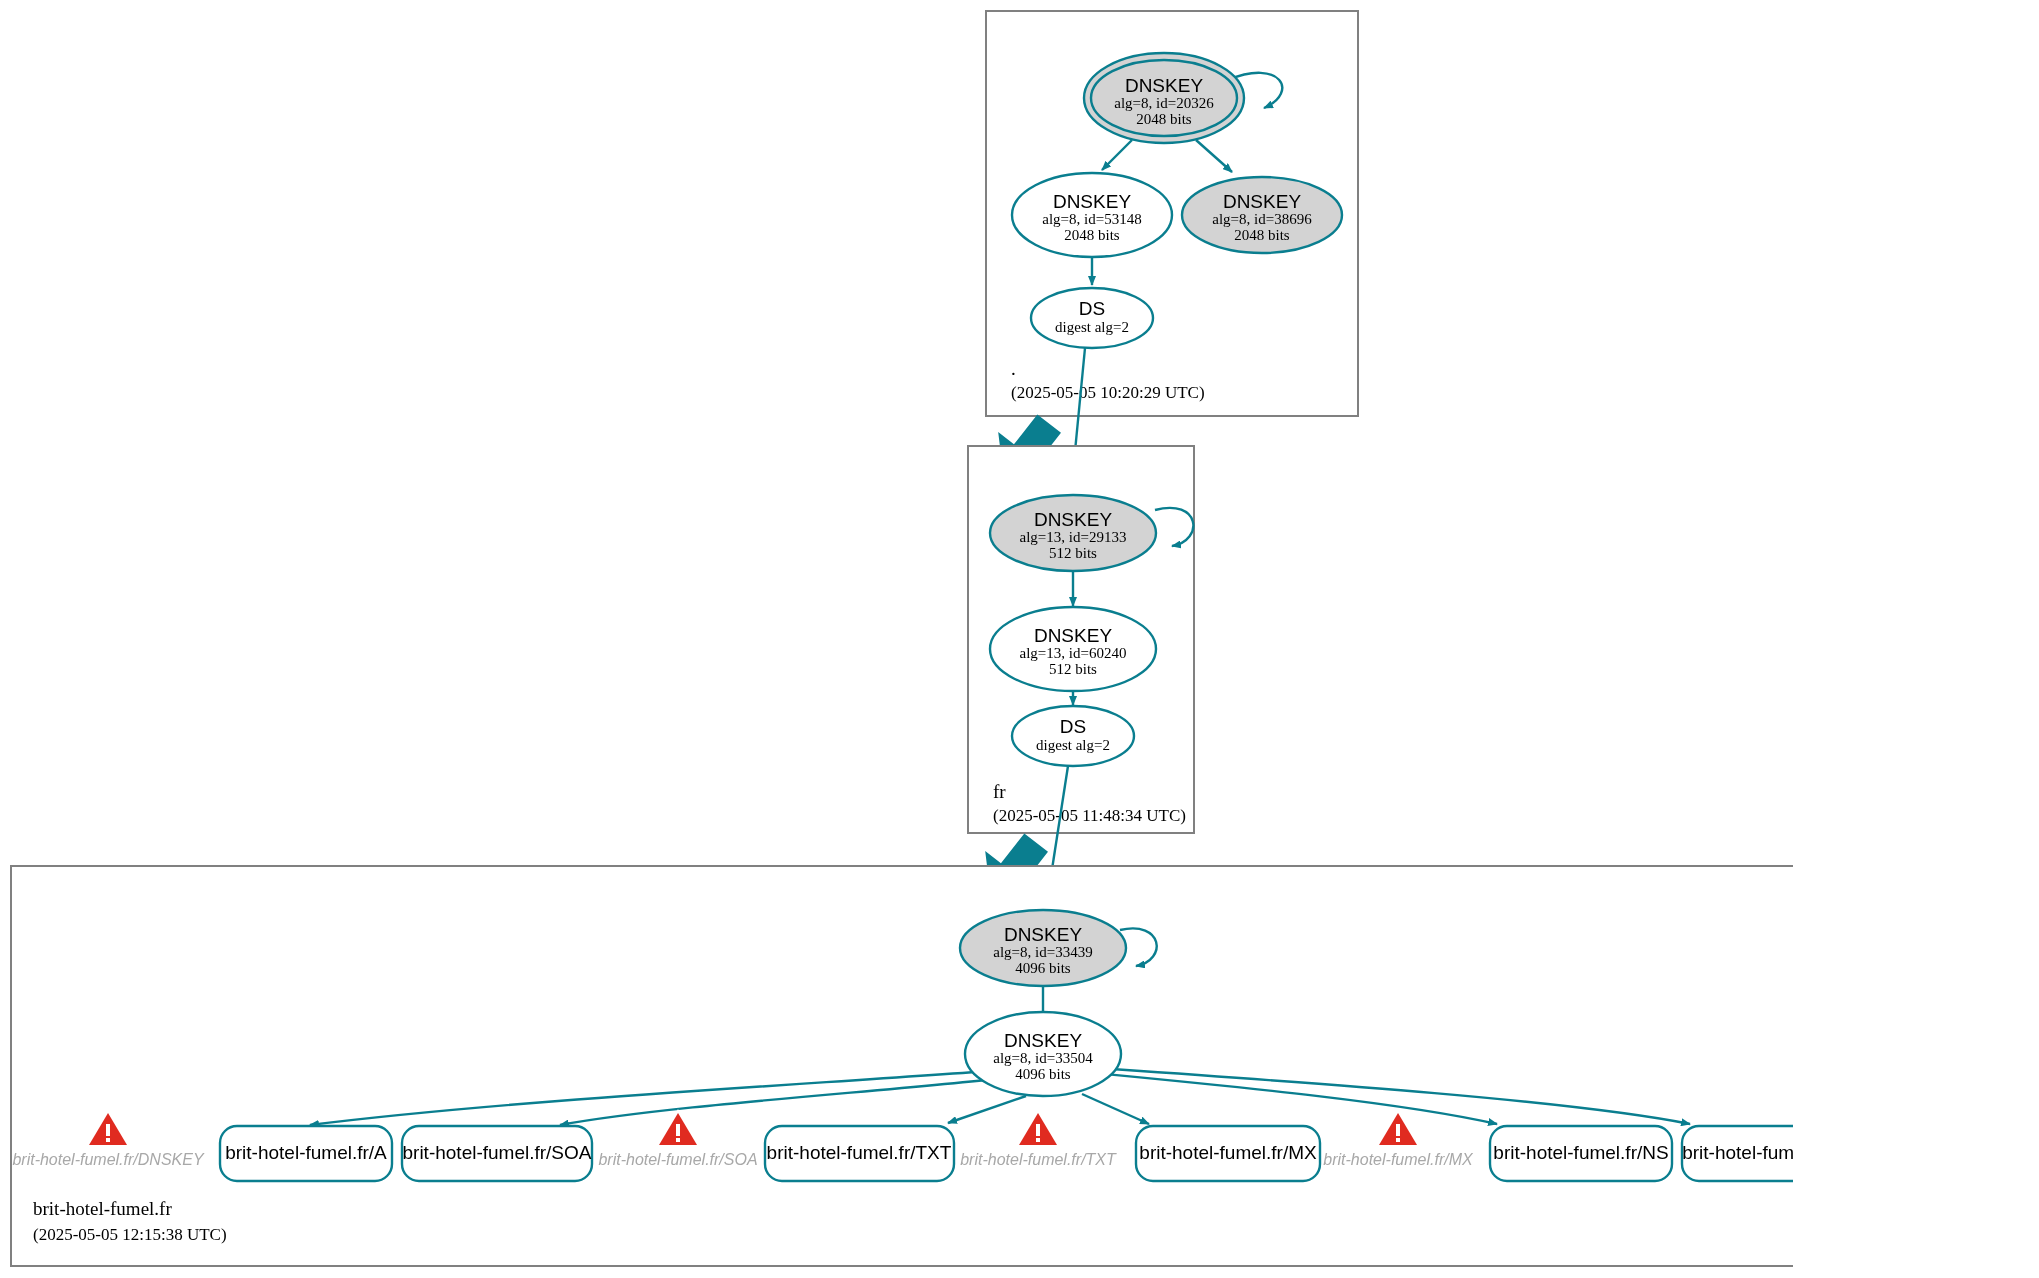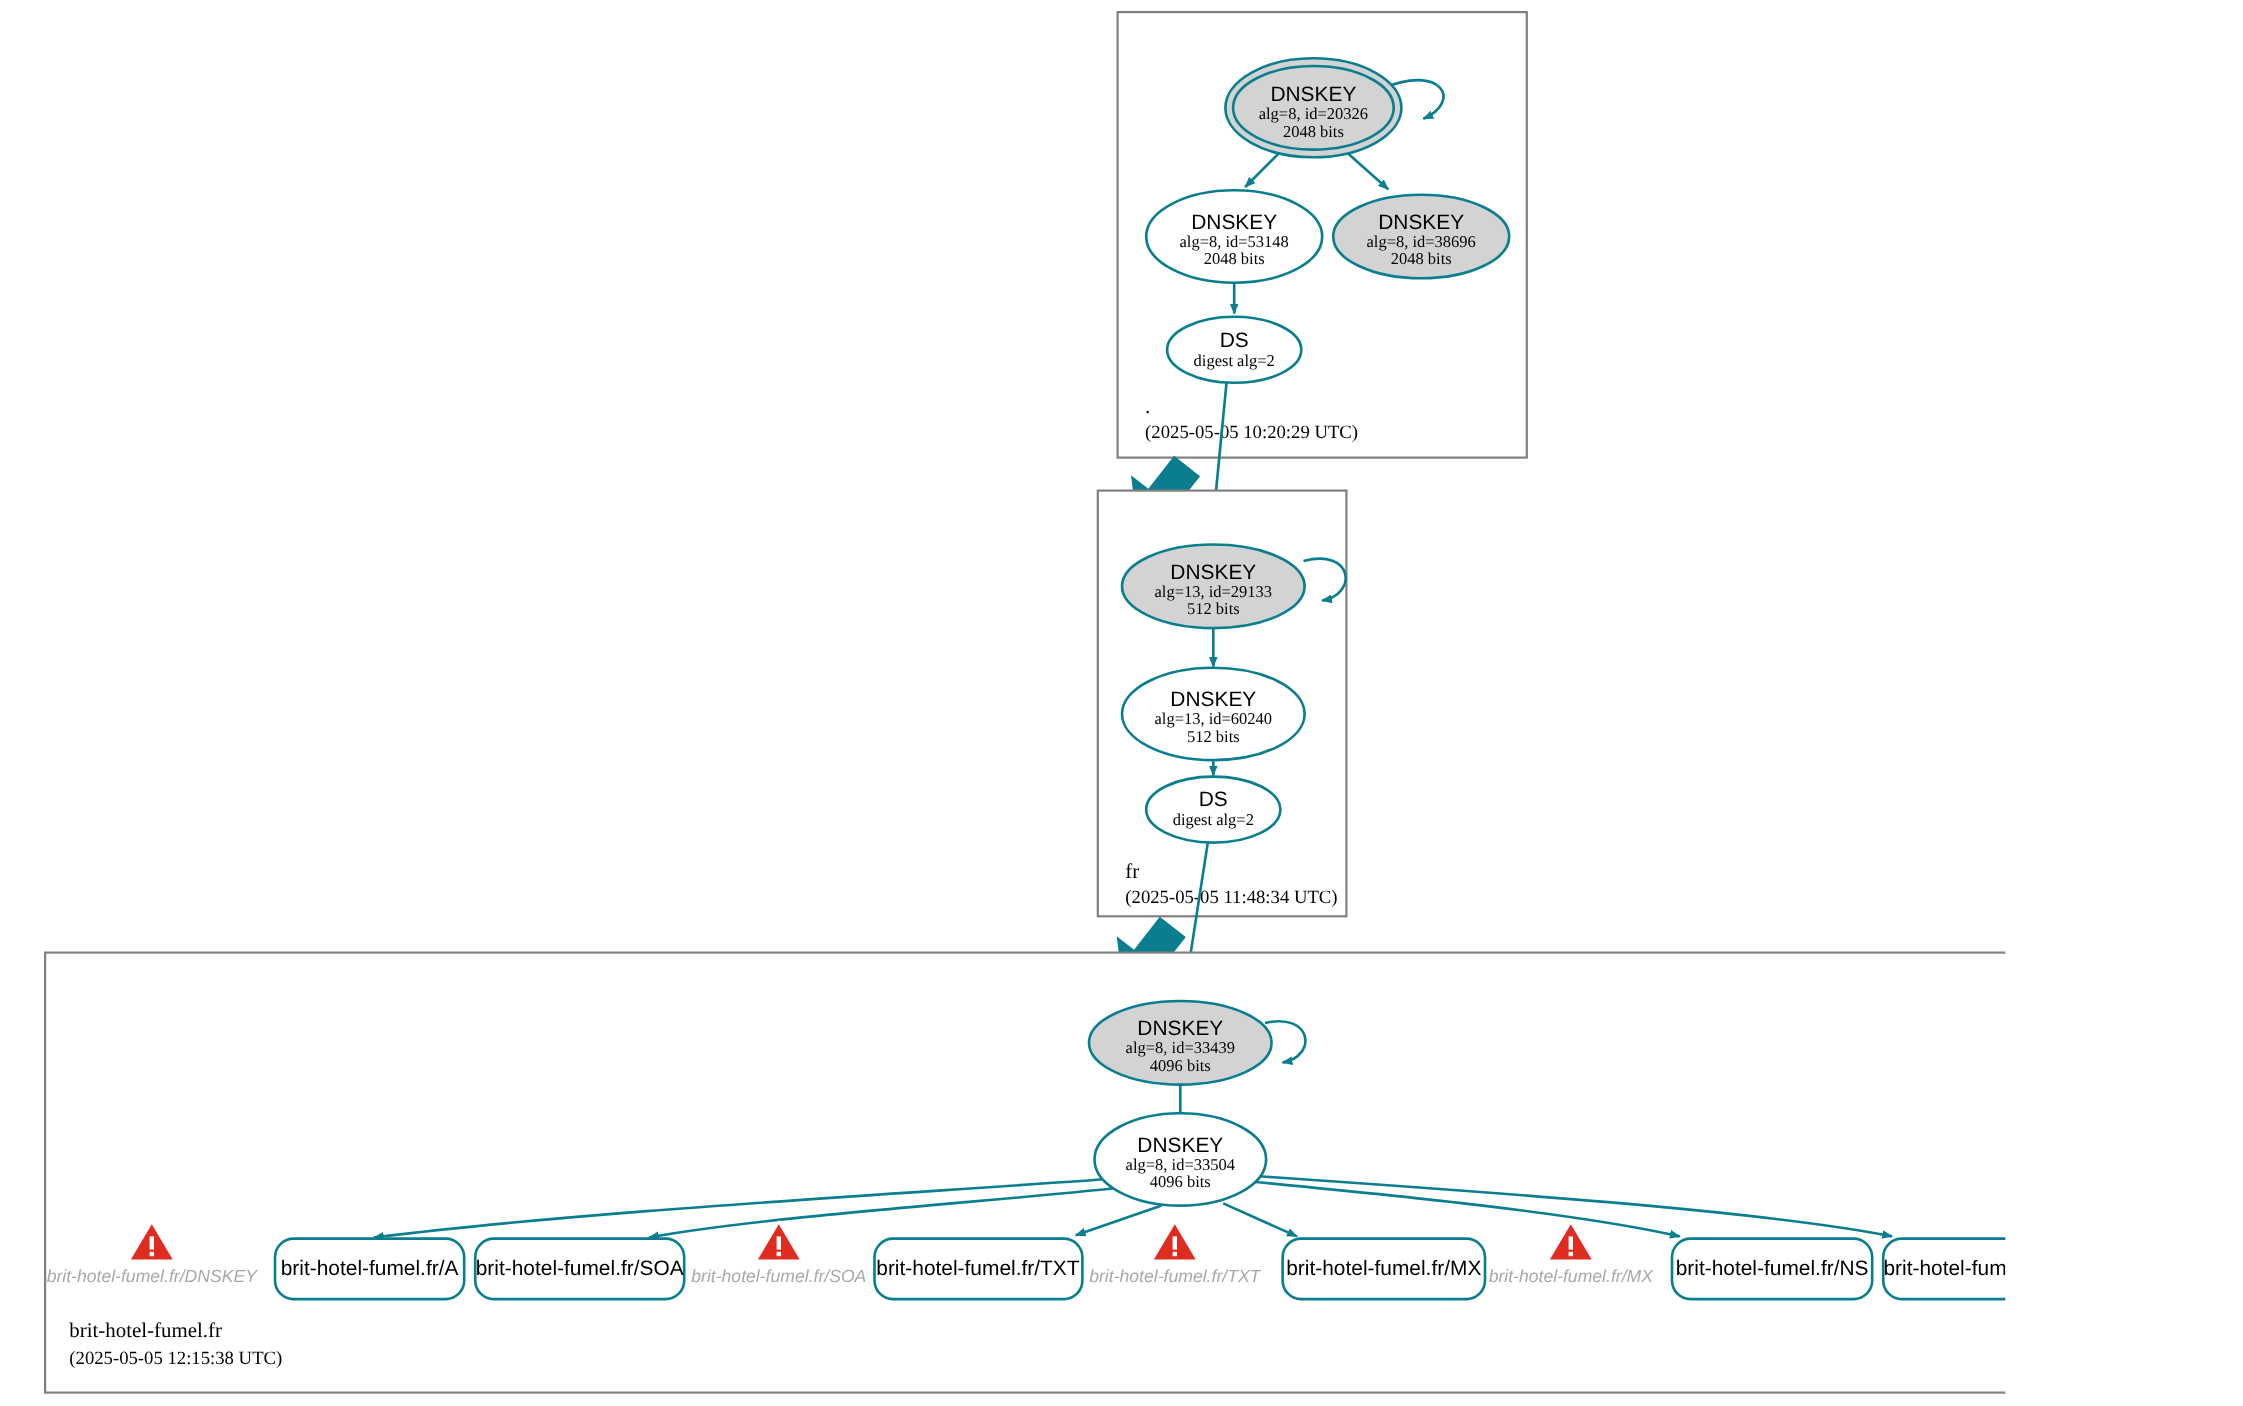--- a/index.html
+++ b/index.html
@@ -9,21 +9,20 @@
   }
   body {
     font-family: "Liberation Sans", sans-serif;
   }
   #canvas {
     position: relative;
     width: 1793px;
     height: 1278px;
     background: #ffffff;
     overflow: hidden;
-    margin-left: 30px;
   }
   svg#diagram {
     position: absolute;
     left: 0;
     top: 0;
     width: 2039px;
     height: 1278px;
   }
   .zone-box {
     fill: #ffffff;

